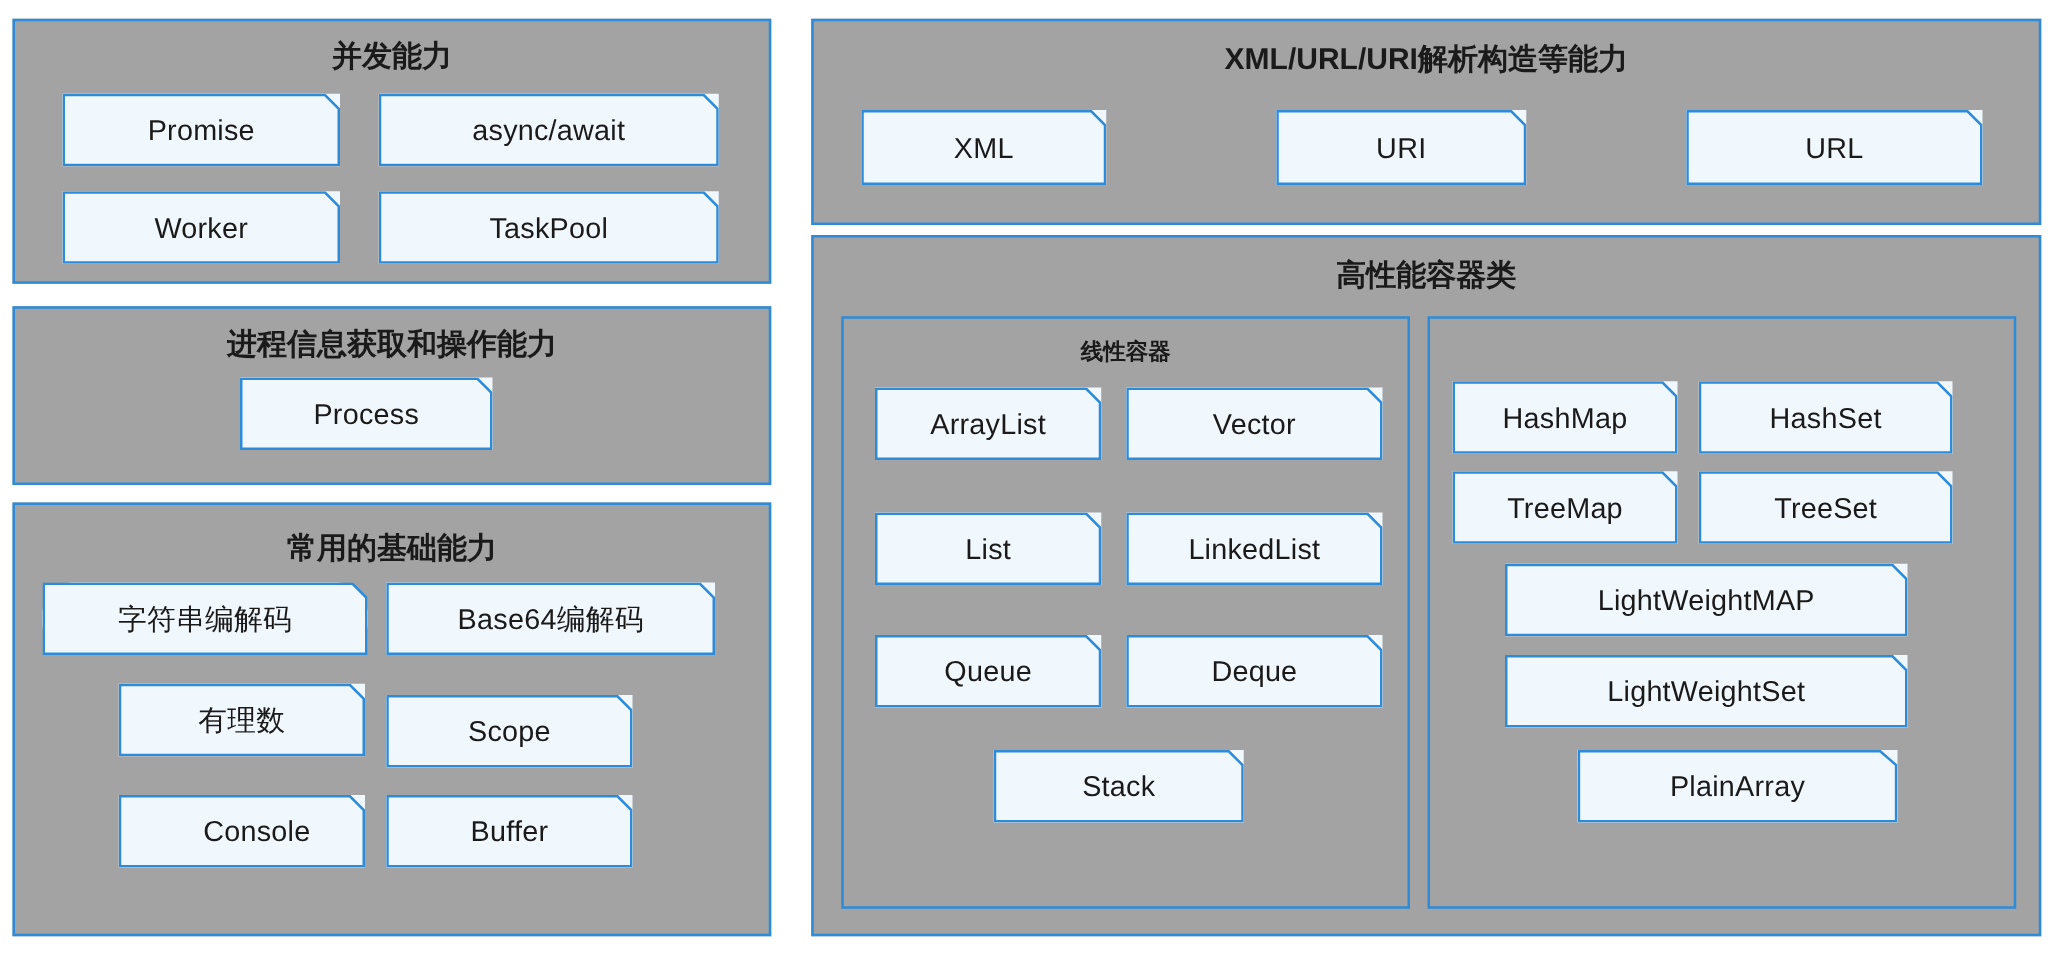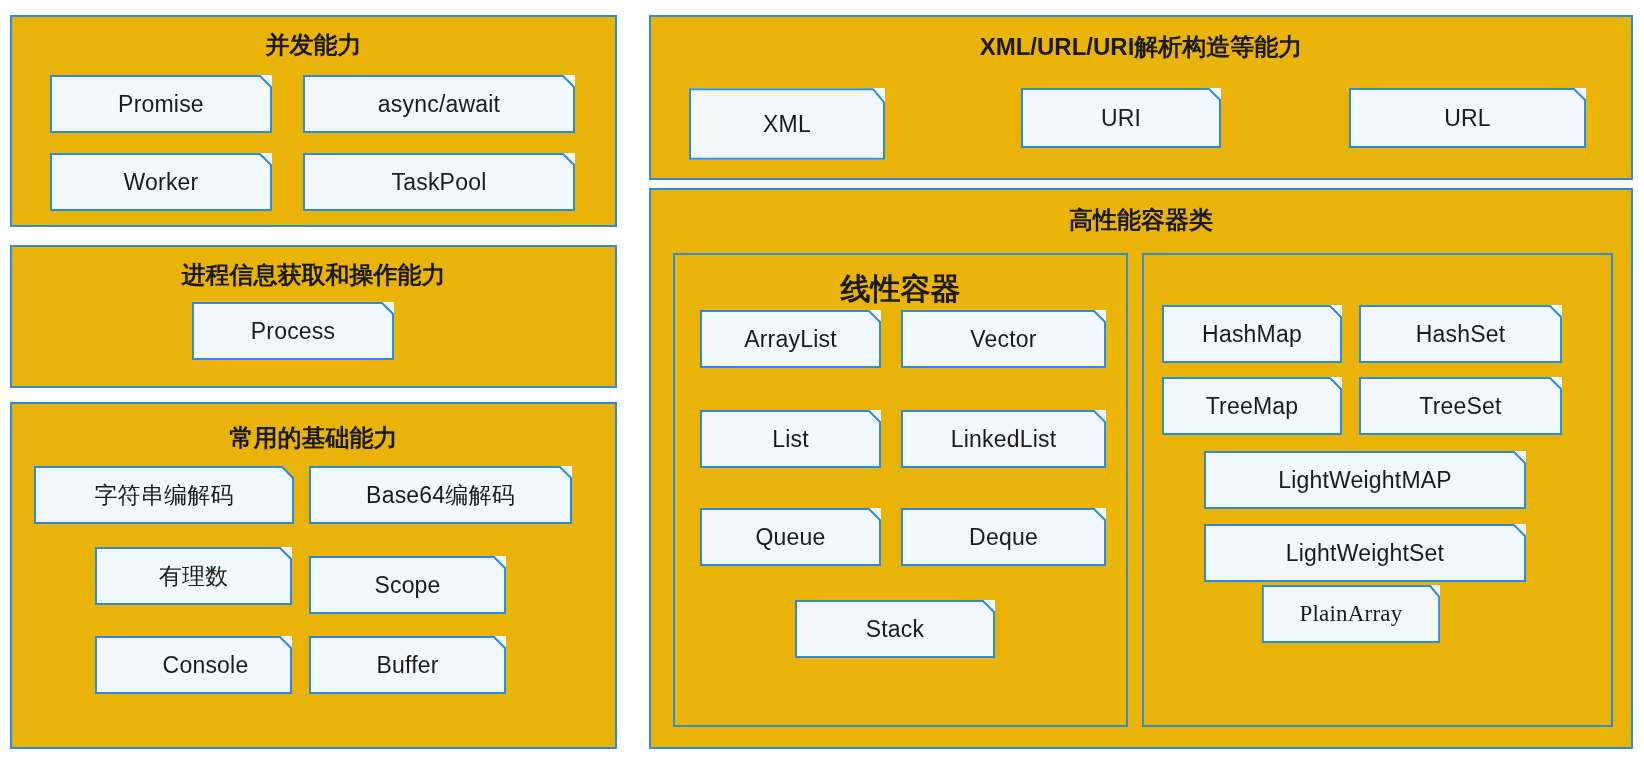--- a/index.html
+++ b/index.html
@@ -13,33 +13,33 @@
     position: relative;
     font-family: "Liberation Sans", "DejaVu Sans", sans-serif;
     overflow: hidden;
   }
 
   
   .panel {
     position: absolute;
     box-sizing: border-box;
     border: 2px solid #2E8BD8;
-    background: #eab308;
+    background: #a3a3a3;
   }
   .panel-title {
     position: absolute;
     left: 0;
     right: 0;
     text-align: center;
     font-weight: bold;
     color: #1a1a1a;
     white-space: nowrap;
   }
   .t-lg { font-size: 24px; }
-  .t-md { font-size: 30px; }
+  .t-md { font-size: 18px; }
 
   
   .note {
     position: absolute;
     box-sizing: border-box;
     background: #F1F8FD;
     display: flex;
     align-items: center;
     justify-content: center;
     color: #1a1a1a;
@@ -175,21 +175,21 @@
         <polygon points="1,1 185,1 196,12 196,57 1,57" vector-effect="non-scaling-stroke"></polygon>
       </svg>
     </span>
     <span class="note-label">Buffer</span>
   </div>
 </div>
 
 <div class="panel" style="left:649px; top:15px; width:984px; height:165px;">
   <div class="panel-title t-lg" style="top:14px;">XML/URL/URI解析构造等能力</div>
 
-  <div class="note" style="left:38px; top:71px; width:196px; height:72px;">
+  <div class="note" style="left:38px; top:71px; width:196px; height:60px;">
     <span class="note-bg">
       <svg viewBox="0 0 196 60" preserveAspectRatio="none">
         <polygon points="1,1 184,1 195,12 195,59 1,59" vector-effect="non-scaling-stroke"></polygon>
       </svg>
     </span>
     <span class="note-label">XML</span>
   </div>
 
   <div class="note" style="left:370px; top:71px; width:200px; height:60px;">
     <span class="note-bg">
@@ -329,21 +329,21 @@
 
     <div class="note" style="left:60px; top:269px; width:322px; height:58px;">
       <span class="note-bg">
         <svg viewBox="0 0 322 58" preserveAspectRatio="none">
           <polygon points="1,1 310,1 321,12 321,57 1,57" vector-effect="non-scaling-stroke"></polygon>
         </svg>
       </span>
       <span class="note-label">LightWeightSet</span>
     </div>
 
-    <div class="note" style="left:118px; top:330px; width:178px; height:58px;font-family:Liberation Serif, serif;">
+    <div class="note" style="left:118px; top:345px; width:256px; height:58px;">
       <span class="note-bg">
         <svg viewBox="0 0 222 58" preserveAspectRatio="none">
           <polygon points="1,1 210,1 221,12 221,57 1,57" vector-effect="non-scaling-stroke"></polygon>
         </svg>
       </span>
       <span class="note-label">PlainArray</span>
     </div>
   </div>
 </div>
 

